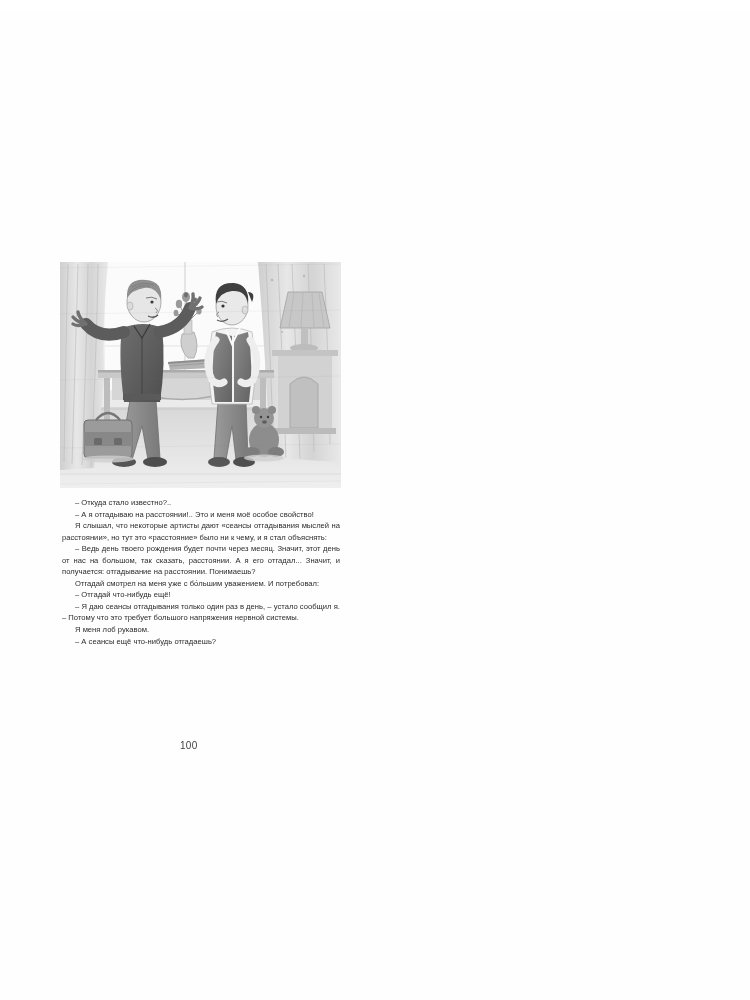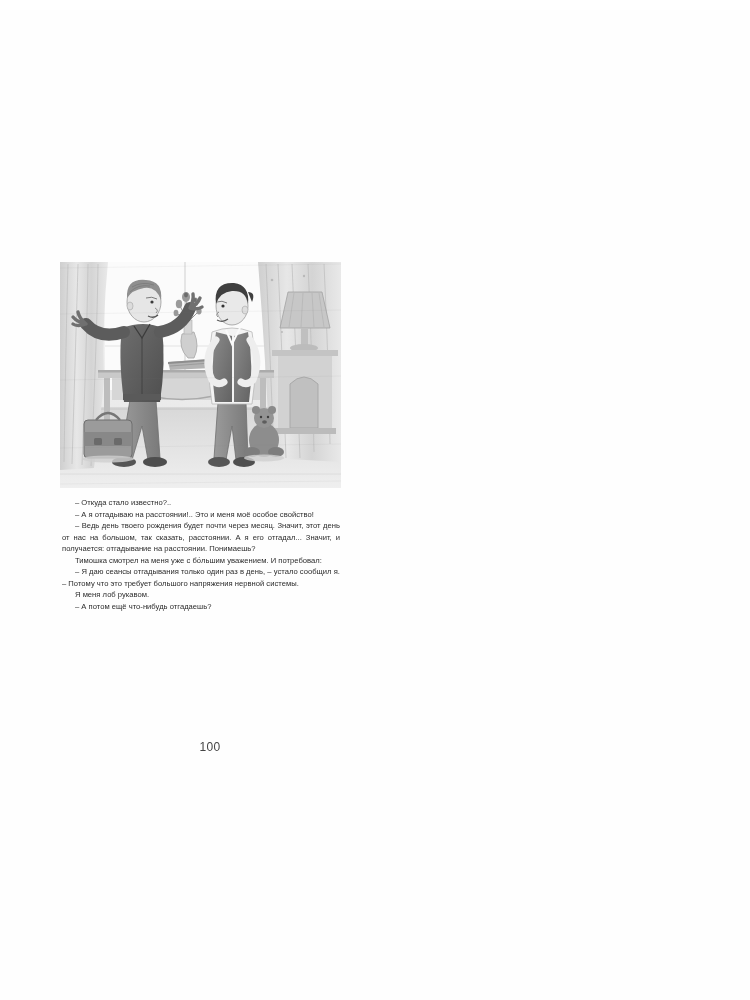--- a/index.html
+++ b/index.html
@@ -52,24 +52,24 @@
   .column p {
     margin: 0;
     text-indent: 13px;
     text-align: justify;
   }
   .column p:last-child { text-align: left; }
 
   
   .folio {
     position: absolute;
-    font-size: 12px;
+    font-size: 10px;
     color: #444;
     width: 60px;
-    text-align: center;
+    text-align: left;
     letter-spacing: 0.3px;
   }
   .folio-left  { left: 180px; top: 730px; }
 
   
   .illustration {
     position: absolute;
     left: 60px;
     top: 252px;
     width: 281px;
@@ -294,25 +294,27 @@
           <line x1="0" y1="118" x2="281" y2="114"></line>
           <line x1="0" y1="186" x2="281" y2="182"></line>
           <line x1="0" y1="222" x2="281" y2="219"></line>
         </g>
       </svg>
     </div>
 
     <div class="column column-left">
       <p>– Откуда стало известно?..</p>
       <p>– А я отгадываю на расстоянии!.. Это и меня моё особое свойство!</p>
+      <p>Я слышал, что некоторые артисты дают «сеансы отгадывания мыслей на расстоянии», но тут это «расстояние» было ни к чему, и я стал объяснять:</p>
       <p>– Ведь день твоего рождения будет почти через месяц. Значит, этот день от нас на большом, так сказать, расстоянии. А я его отгадал... Значит, и получается: отгадывание на расстоянии. Понимаешь?</p>
-      <p>Тимошка смотрел на меня уже с бо́льшим уважением. И потребовал:</p>
+      <p>Отгадай смотрел на меня уже с бо́льшим уважением. И потребовал:</p>
+      <p>– Отгадай что-нибудь ещё!</p>
       <p>– Я даю сеансы отгадывания только один раз в день, – устало сообщил я. – Потому что это требует большого напряжения нервной системы.</p>
       <p>Я меня лоб рукавом.</p>
-      <p>– А потом ещё что-нибудь отгадаешь?</p>
+      <p>– А сеансы ещё что-нибудь отгадаешь?</p>
     </div>
 
     <div class="folio folio-left">100</div>
   </div>
 
   <div class="page page-right">
 
     
 
     

